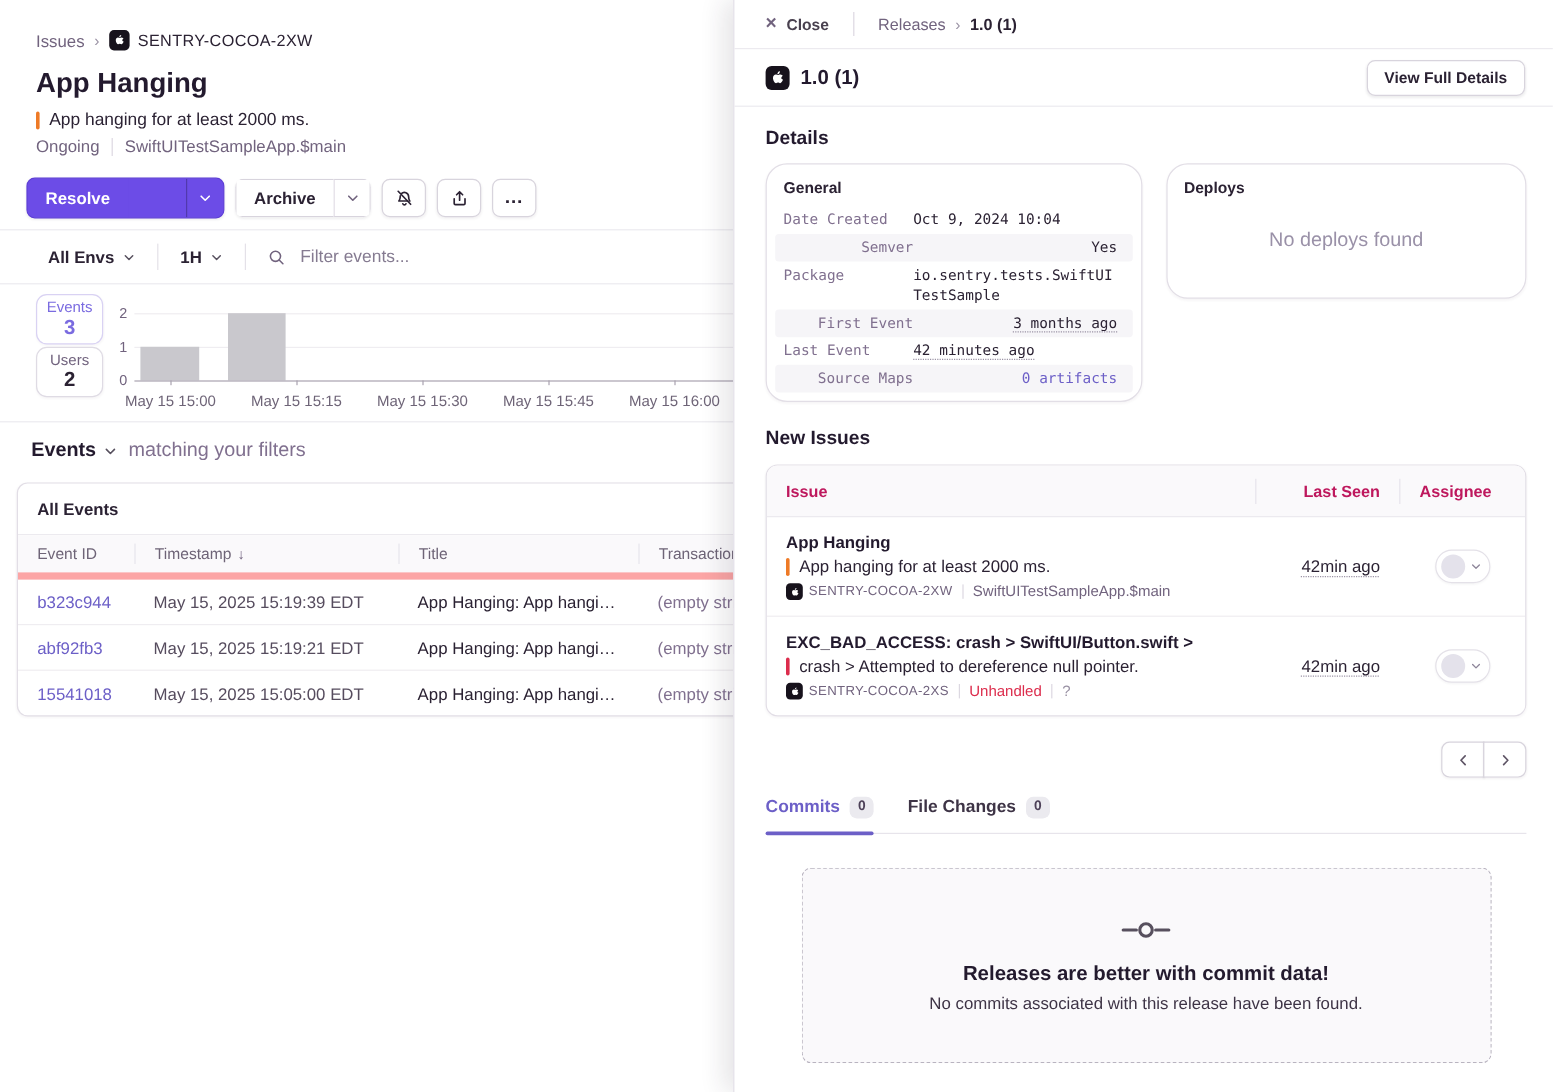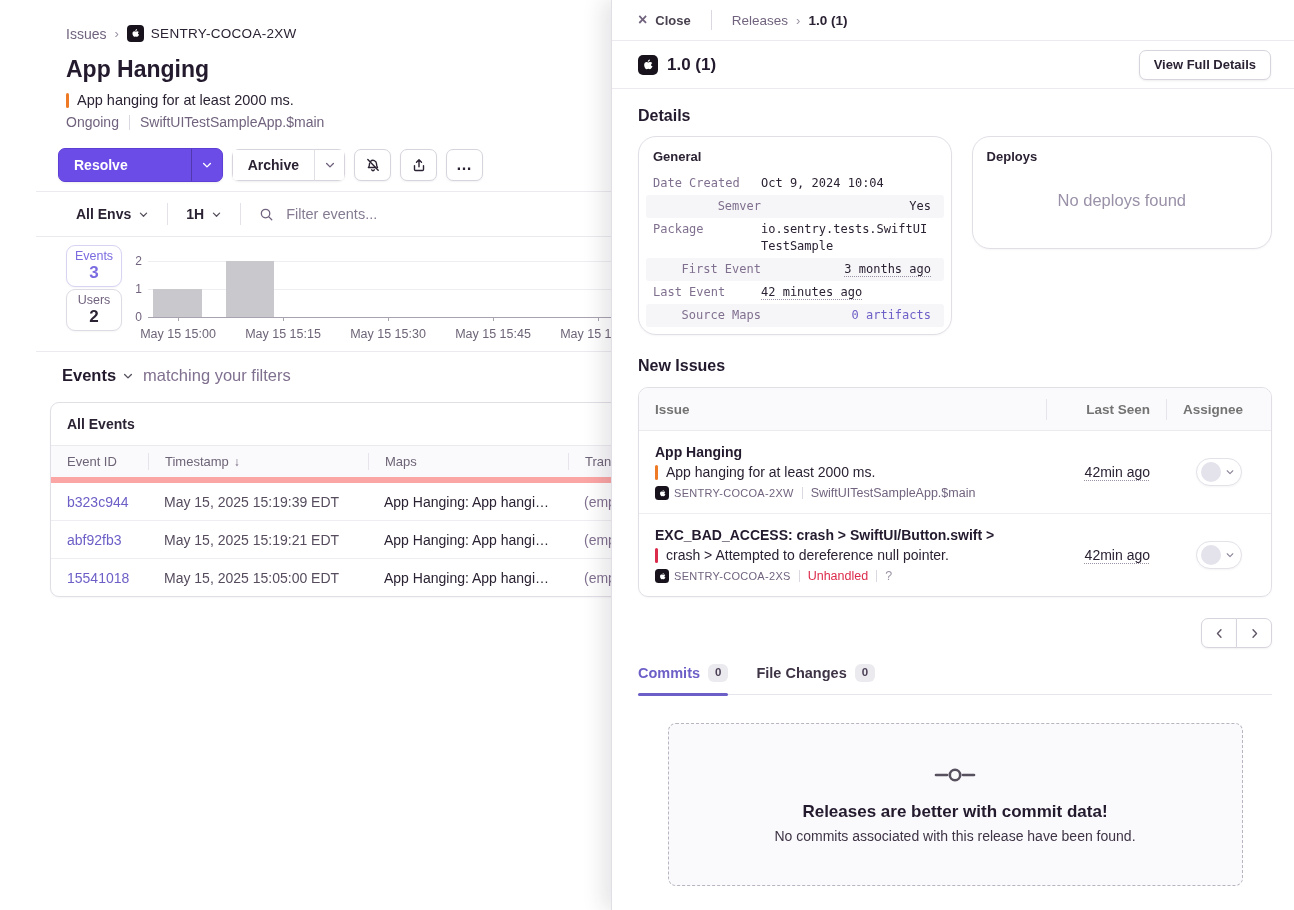--- a/index.html
+++ b/index.html
@@ -1,20 +1,20 @@
 <!DOCTYPE html>
 <html><head>
 <meta charset="utf-8">
 <style>
   html,body{margin:0;padding:0;width:1294px;height:910px;overflow:hidden;background:#fff;
     font-family:"Liberation Sans",sans-serif;color:#2B2233;-webkit-font-smoothing:antialiased;}
   .stage{position:relative;width:1294px;height:910px;}
 
   
-  .left-panel{position:absolute;left:0;top:0;width:660px;height:910px;overflow:hidden;background:#fff;padding-left:36px;}
+  .left-panel{position:absolute;left:0;top:0;width:660px;height:910px;overflow:hidden;background:#fff;}
   .lp-inner{width:1000px;}
   .lp-head{padding:25px 0 0 30px;}
   .breadcrumb{display:flex;align-items:center;gap:8px;font-size:14px;color:#71637E;margin-bottom:14px;}
   .crumb-sep{color:#9B93A5;font-size:13px;}
   .crumb-project{display:flex;align-items:center;gap:7px;color:#2B2233;font-size:13.5px;letter-spacing:.3px;}
   .apple-chip{display:inline-flex;align-items:center;justify-content:center;background:#17121C;border-radius:4px;flex:0 0 auto;}
   .apple-chip.sz16{width:17px;height:17px;}
   .apple-chip.sz20{width:20px;height:20px;border-radius:5px;}
   .apple-chip.sz14{width:14px;height:14px;border-radius:3.5px;}
   .page-title{font-size:23px;font-weight:700;margin:0 0 9px;color:#231A2E;}
@@ -116,21 +116,21 @@
   .kv-val{color:#2B2233;width:170px;word-break:break-all;}
   .u-dotted{text-decoration:underline dotted 1px;text-decoration-color:#9B93A5;text-underline-offset:3px;}
   .kv-link{color:#6C5FC7;cursor:pointer;}
   .deploys-card{width:308px;height:113px;padding:12px 14px;display:flex;flex-direction:column;box-sizing:border-box;}
   .deploys-card .card-h{padding:0;}
   .deploys-empty{margin:auto;color:#9A91A8;font-size:16.5px;}
 
   .newissues-h{margin:22px 0 12px;}
   .issues-table{border:1px solid #E2DEE6;border-radius:10px;overflow:hidden;box-shadow:0 1px 2px rgba(43,34,51,.04);}
   .it-head,.it-row{display:grid;grid-template-columns:1fr 120px 105px;}
-  .it-head{background:#FAF9FB;height:42px;align-items:center;font-size:13.5px;font-weight:700;color:#737373;
+  .it-head{background:#FAF9FB;height:42px;align-items:center;font-size:13.5px;font-weight:700;color:#be185d;
     border-bottom:1px solid #ECEAEF;}
   .it-head>div{padding:0 16px;}
   .it-head .hd-right{text-align:right;}
   .it-head>div+div{border-left:1px solid #E7E4EB;height:21px;display:flex;align-items:center;}
   .it-head .hd-right{justify-content:flex-end;}
   .it-row{padding:13px 0;align-items:center;cursor:pointer;}
   .it-row+.it-row{border-top:1px solid #EFEDF1;}
   .issue-cell{padding:0 16px;min-width:0;}
   .issue-title{font-size:14px;font-weight:700;color:#231A2E;margin-bottom:4px;cursor:pointer;}
   .issue-msg{display:flex;align-items:center;font-size:14px;color:#2B2233;margin-bottom:6px;}
@@ -304,21 +304,21 @@
         <div class="card-title">All Events</div>
         <div class="etable-head">
           <div>
               <span>Event ID</span>
             </div>
           <div>
               <span>Timestamp</span>
               <span class="sort-arrow">↓</span>
             </div>
           <div>
-              <span>Maps</span>
+              <span>Title</span>
             </div>
           <div>
               <span>Transaction</span>
             </div>
         </div>
         <div class="etable-row">
           <div class="cell-link">b323c944</div>
           <div class="cell-ts">May 15, 2025 15:19:39 EDT</div>
           <div>App Hanging: App hanging for at least 2000 ms.</div>
           <div class="cell-muted">(empty string)</div>

